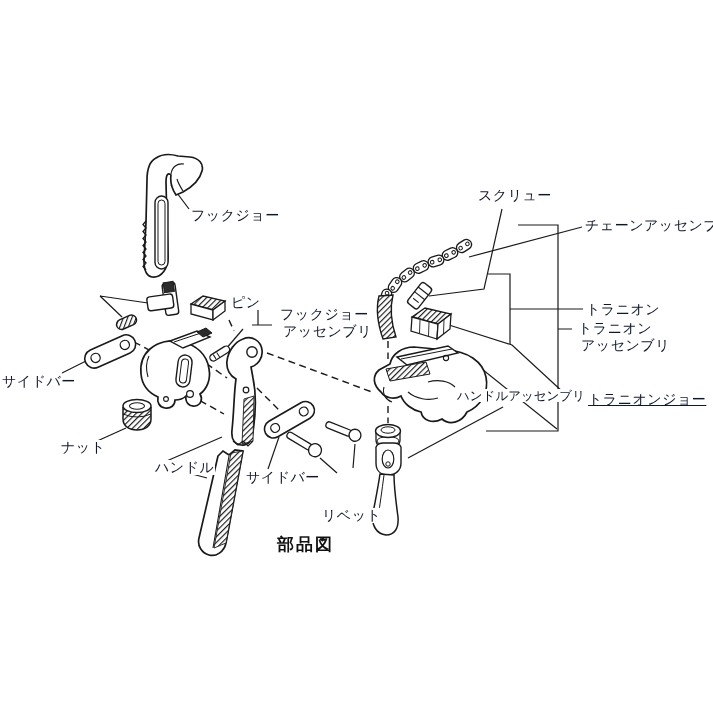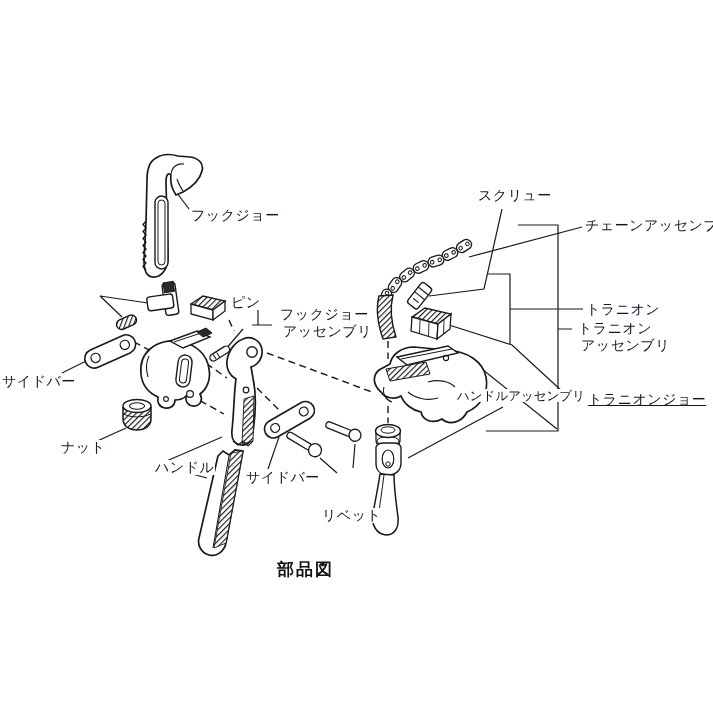--- a/index.html
+++ b/index.html
@@ -254,15 +254,15 @@
 <div class="label" style="left:282px;top:324px;">アッセンブリ</div>
 <div class="label" style="left:477px;top:188px;">スクリュー</div>
 <div class="label" style="left:584px;top:218px;">チェーンアッセンブリ</div>
 <div class="label" style="left:585px;top:302px;">トラニオン</div>
 <div class="label" style="left:577px;top:321px;">トラニオン</div>
 <div class="label" style="left:580px;top:338px;">アッセンブリ</div>
 <div class="label small" style="left:456px;top:389px;">ハンドルアッセンブリ</div>
 <div class="label" style="left:587px;top:392px;text-decoration:underline;">トラニオンジョー</div>
 <div class="label" style="left:245px;top:470px;">サイドバー</div>
 <div class="label" style="left:321px;top:475px;margin-top:33px;">リベット</div>
-<div class="caption" style="left:277px;top:533px;margin-top:25px;">部品図</div>
+<div class="caption" style="left:277px;top:533px;">部品図</div>
 
 </div>
 
 </body></html>

